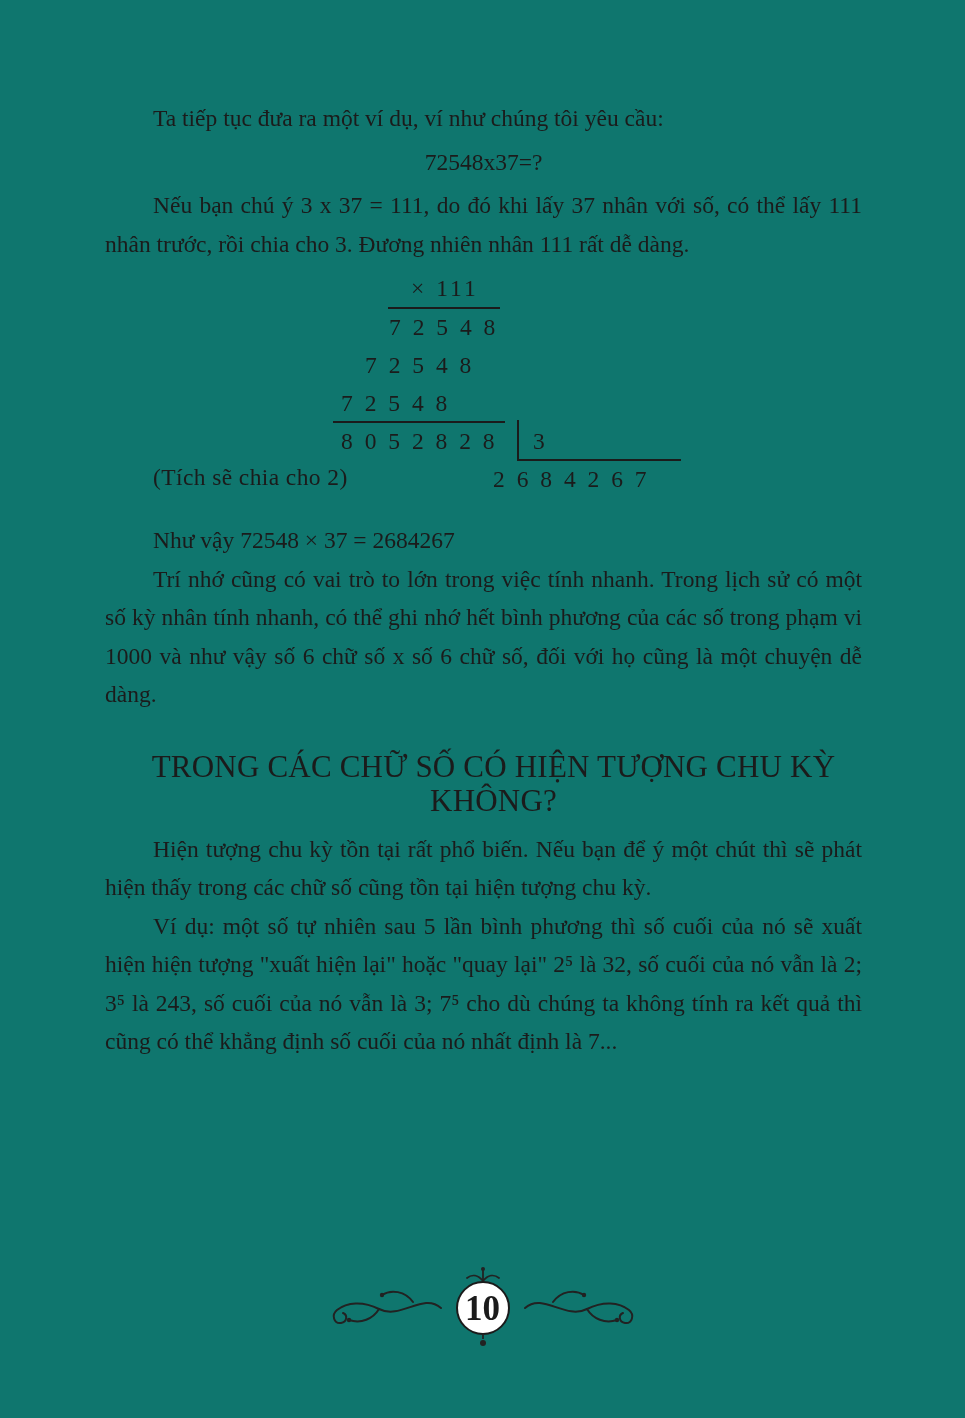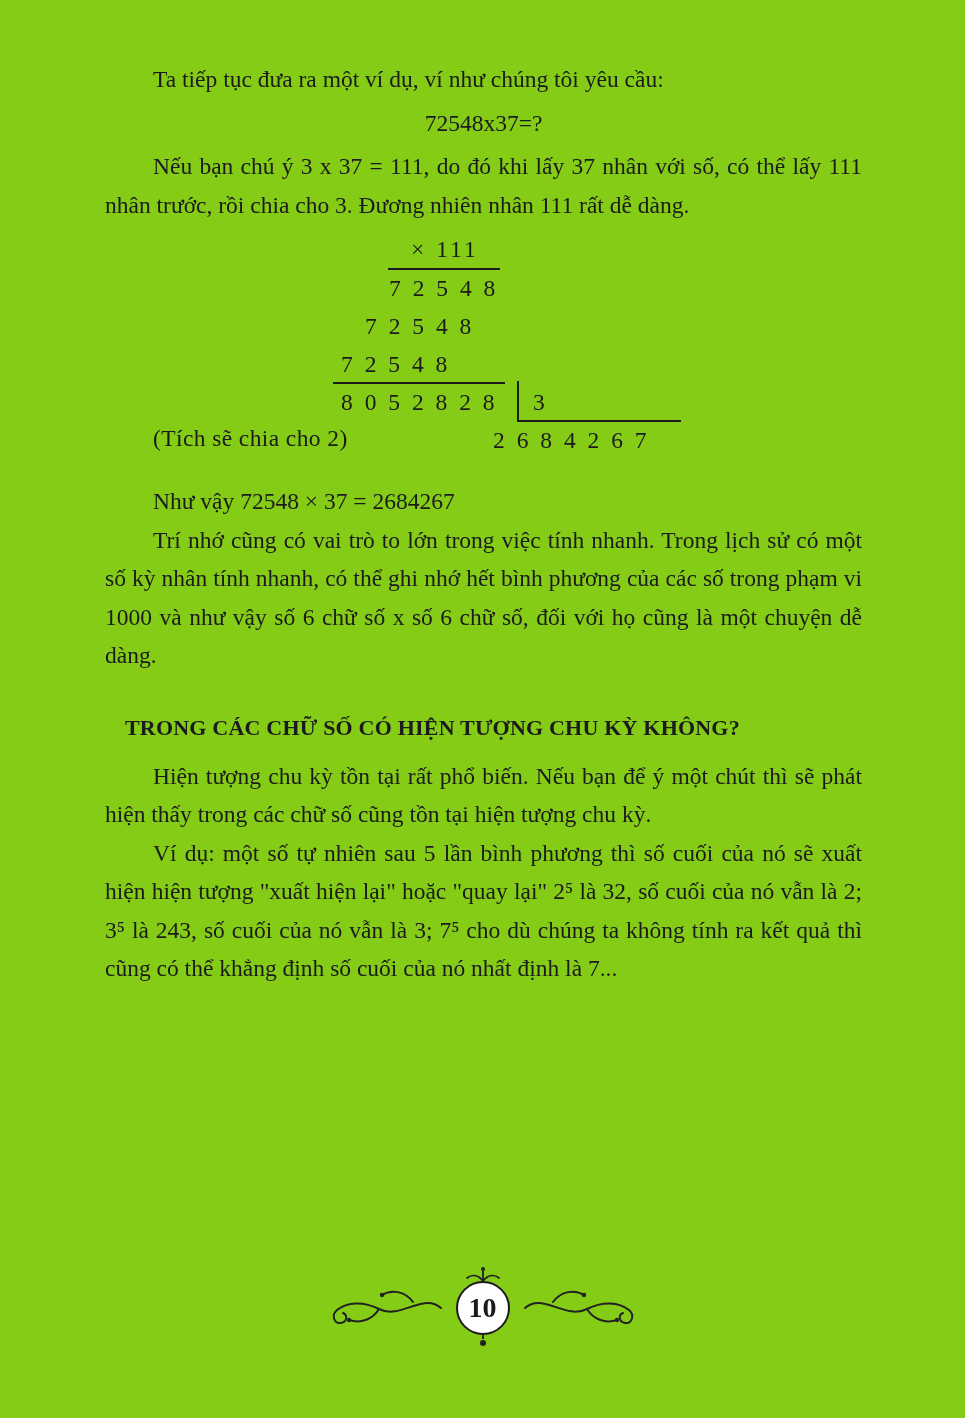--- a/index.html
+++ b/index.html
@@ -2,26 +2,26 @@
 <html><head>
 <meta charset="utf-8">
 <style>
   * { box-sizing: border-box; }
   html, body { margin: 0; padding: 0; background: #ffffff; }
   .page {
     position: relative;
     width: 965px;
     height: 1418px;
     margin: 0 auto;
-    background: #84cc16;
+    background: #0f766e;
     color: #1b1b1b;
     font-family: "Liberation Serif", "DejaVu Serif", serif;
     font-size: 23.5px;
     line-height: 38.5px;
-    padding: 60px 103px 0 105px;
+    padding: 99px 103px 0 105px;
     overflow: hidden;
   }
   .para { margin: 0; text-align: justify; }
   .indent { text-indent: 48px; }
   .equation { text-align: center; text-indent: 0; margin: 5px 0; }
 
   
   .calc { position: relative; height: 228px; margin-top: 8px; }
   .calc .c {
     position: absolute;
@@ -39,27 +39,27 @@
   .calc .product { left: 236px; top: 155px; }
   .calc .vline { left: 412px; top: 149px; width: 2px; height: 39px; }
   .calc .divisor { left: 428px; top: 155px; }
   .calc .hline { left: 412px; top: 188px; width: 164px; height: 2px; }
   .calc .note { left: 48px; top: 191px; letter-spacing: 0.4px; }
   .calc .quotient { left: 388px; top: 193px; }
 
   .result { margin-top: 22px; }
 
   .section-heading {
-    font-size: 22px;
-    font-weight: bold;
+    font-size: 31px;
+    font-weight: normal;
     line-height: 34px;
     margin: 36px 0 0 0;
     padding-left: 20px;
     letter-spacing: 0.2px;
-    text-align: left;
+    text-align: center;
   }
   .after-heading { margin-top: 12px; }
 
   
   .footer {
     position: absolute;
     left: 0; right: 0;
     top: 1266px;
     display: flex;
     align-items: center;
@@ -76,21 +76,21 @@
     width: 72px;
   }
   .crown { width: 38px; height: 16px; margin-bottom: -1px; display: block; }
   .pendant { width: 22px; height: 14px; margin-top: -1px; display: block; }
   .page-circle {
     width: 54px; height: 54px;
     border: 2.5px solid #1b1b1b;
     border-radius: 50%;
     background: #fff;
     display: flex; align-items: center; justify-content: center;
-    font-size: 28px; font-weight: bold; line-height: 1;
+    font-size: 35px; font-weight: bold; line-height: 1;
   }
 </style>
 </head>
 <body>
 
 <div class="page">
 
   <p class="para indent">Ta tiếp tục đưa ra một ví dụ, ví như chúng tôi yêu cầu:</p>
 
   <p class="para equation">72548x37=?</p>

